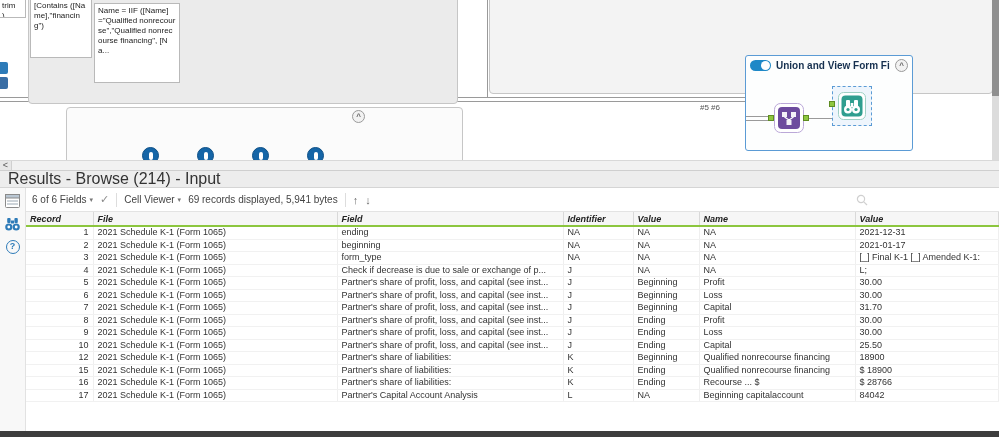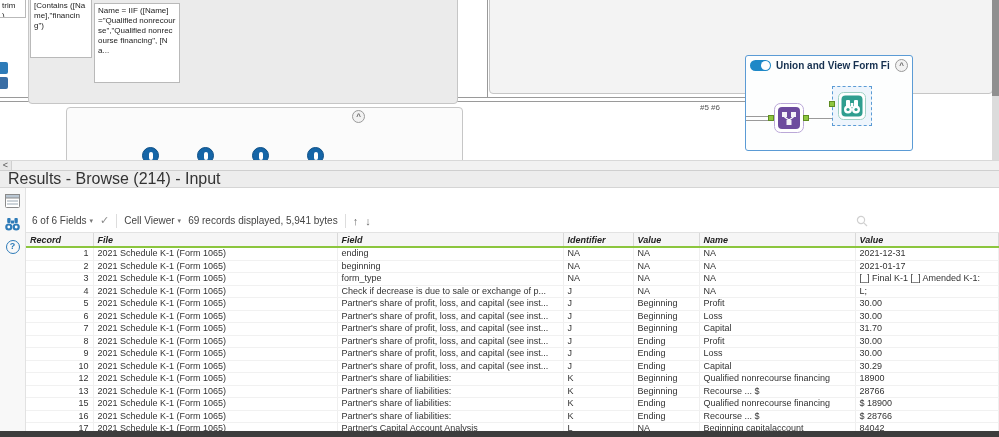--- a/index.html
+++ b/index.html
@@ -45,21 +45,21 @@
   .canvas-hscroll { height:11px; flex:none; background:#f1f1f1; border-top:1px solid #d8d8d8; border-bottom:1px solid #cfcfcf; display:flex; align-items:center; }
   .hscroll-left { width:12px; height:100%; font-size:9px; line-height:9px; color:#555; text-align:center; background:#e7e7e7; border-right:1px solid #d0d0d0; cursor:pointer; }
 
   
   .results-title { height:17px; flex:none; background:#ededed; border-bottom:1px solid #d5d5d5; display:flex; align-items:center; padding-left:8px; font-size:16px; color:#333; }
   .results-body { flex:1; display:flex; min-height:0; overflow:hidden; }
   .left-strip { width:26px; flex:none; background:#f8f8f8; border-right:1px solid #e2e2e2; display:flex; flex-direction:column; align-items:center; padding-top:5px; gap:7px; }
   .strip-icon { width:17px; height:16px; display:flex; align-items:center; justify-content:center; cursor:pointer; }
   .q-circle { width:14px; height:14px; border-radius:50%; border:1.5px solid #2e7bb8; color:#2e7bb8; font-size:9px; font-weight:bold; line-height:11px; text-align:center; }
 
-  .results-main { flex:1; display:flex; flex-direction:column; min-width:0;margin-top:21px; }
+  .results-main { flex:1; display:flex; flex-direction:column; min-width:0; }
   .toolbar { height:24px; flex:none; background:#fff; border-bottom:1px solid #e3e3e3; display:flex; align-items:center; gap:7px; padding:0 6px; font-size:10px; color:#444; position:relative; }
   .tb-item { display:flex; align-items:center; gap:3px; cursor:pointer; white-space:nowrap; }
   .caret { font-size:7px; color:#777; }
   .tb-sep { width:1px; height:14px; background:#ddd; flex:none; }
   .tb-check { color:#8a8a8a; font-size:11px; cursor:pointer; }
   .tb-arrow { color:#6a6a6a; font-size:11px; cursor:pointer; }
   .tb-search { position:absolute; left:830px; top:6px; width:12px; height:12px; cursor:pointer; opacity:.55; }
 
   .grid-wrap { flex:1; overflow:hidden; background:#fff; }
   table.grid { border-collapse:collapse; table-layout:fixed; width:100%; font-size:9px; }
@@ -308,55 +308,46 @@
                 <td>Loss</td>
                 <td>30.00</td>
               </tr>
               <tr>
                 <td class="rec">10</td>
                 <td>2021 Schedule K-1 (Form 1065)</td>
                 <td>Partner's share of profit, loss, and capital (see inst...</td>
                 <td>J</td>
                 <td>Ending</td>
                 <td>Capital</td>
-                <td>30.29</td>
+                <td>25.50</td>
               </tr>
               <tr>
                 <td class="rec">12</td>
                 <td>2021 Schedule K-1 (Form 1065)</td>
                 <td>Partner's share of liabilities:</td>
                 <td>K</td>
                 <td>Beginning</td>
                 <td>Qualified nonrecourse financing</td>
                 <td>18900</td>
               </tr>
               <tr>
-                <td class="rec">13</td>
+                <td class="rec">15</td>
                 <td>2021 Schedule K-1 (Form 1065)</td>
                 <td>Partner's share of liabilities:</td>
                 <td>K</td>
-                <td>Beginning</td>
-                <td>Recourse ... $</td>
-                <td>28766</td>
-              </tr>
-              <tr>
-                <td class="rec">15</td>
+                <td>Ending</td>
+                <td>Qualified nonrecourse financing</td>
+                <td>$ 18900</td>
+              </tr>
+              <tr>
+                <td class="rec">16</td>
                 <td>2021 Schedule K-1 (Form 1065)</td>
                 <td>Partner's share of liabilities:</td>
                 <td>K</td>
                 <td>Ending</td>
-                <td>Qualified nonrecourse financing</td>
-                <td>$ 18900</td>
-              </tr>
-              <tr>
-                <td class="rec">16</td>
-                <td>2021 Schedule K-1 (Form 1065)</td>
-                <td>Partner's share of liabilities:</td>
-                <td>K</td>
-                <td>Ending</td>
                 <td>Recourse ... $</td>
                 <td>$ 28766</td>
               </tr>
               <tr>
                 <td class="rec">17</td>
                 <td>2021 Schedule K-1 (Form 1065)</td>
                 <td>Partner's Capital Account Analysis</td>
                 <td>L</td>
                 <td>NA</td>
                 <td>Beginning capitalaccount</td>

